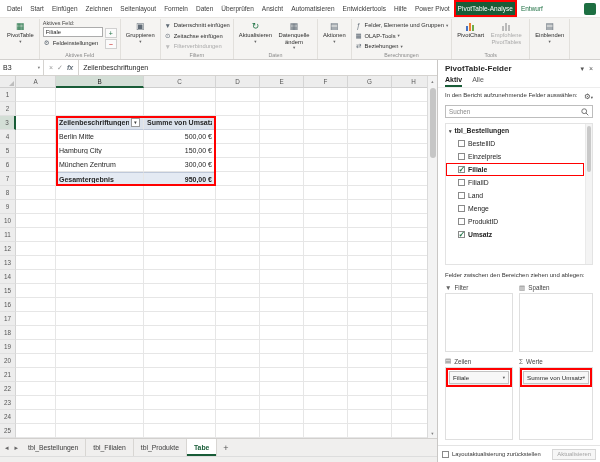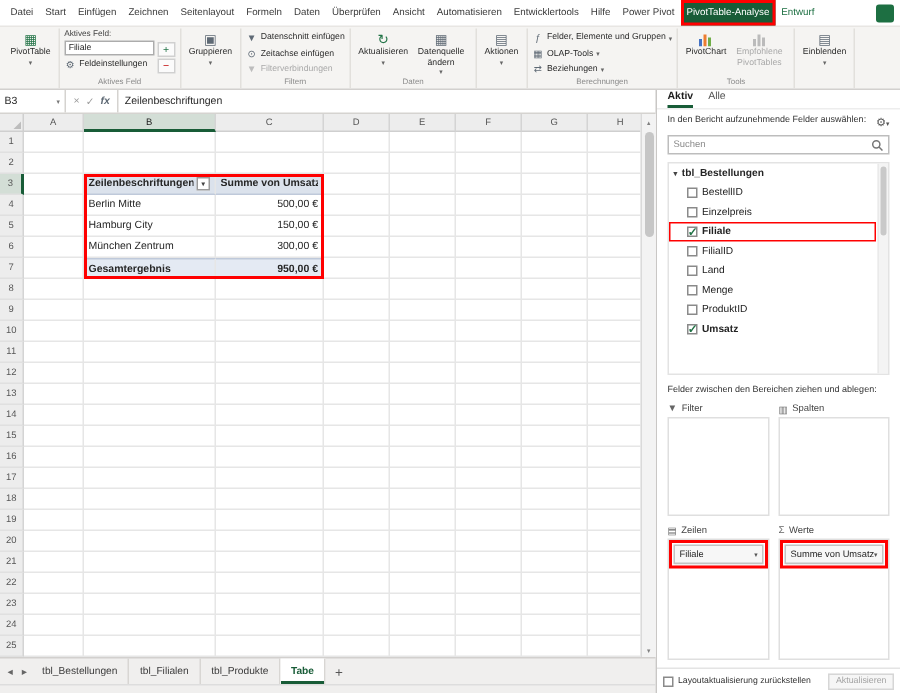--- a/index.html
+++ b/index.html
@@ -628,20 +628,25 @@
             <div class="stab">tbl_Filialen</div>
             <div class="stab">tbl_Produkte</div>
             <div class="stab active">Tabe</div>
           </div>
         <span class="addsheet">+</span>
       </div>
       <div class="statusstrip"></div>
     </div>
 
     <div class="panel">
+      <div class="p-head">
+        <span class="p-title">PivotTable-Felder</span>
+        <span class="p-ic">▾</span>
+        <span class="p-ic">×</span>
+      </div>
       <div class="p-tabs">
           <div class="p-tab active">Aktiv</div>
           <div class="p-tab">Alle</div>
         </div>
       <div class="p-choose">
         <span>In den Bericht aufzunehmende Felder auswählen:</span>
         <span class="gear">⚙<span class="gdd">▾</span></span>
       </div>
       <div class="p-search">
         <input placeholder="Suchen" style="">

